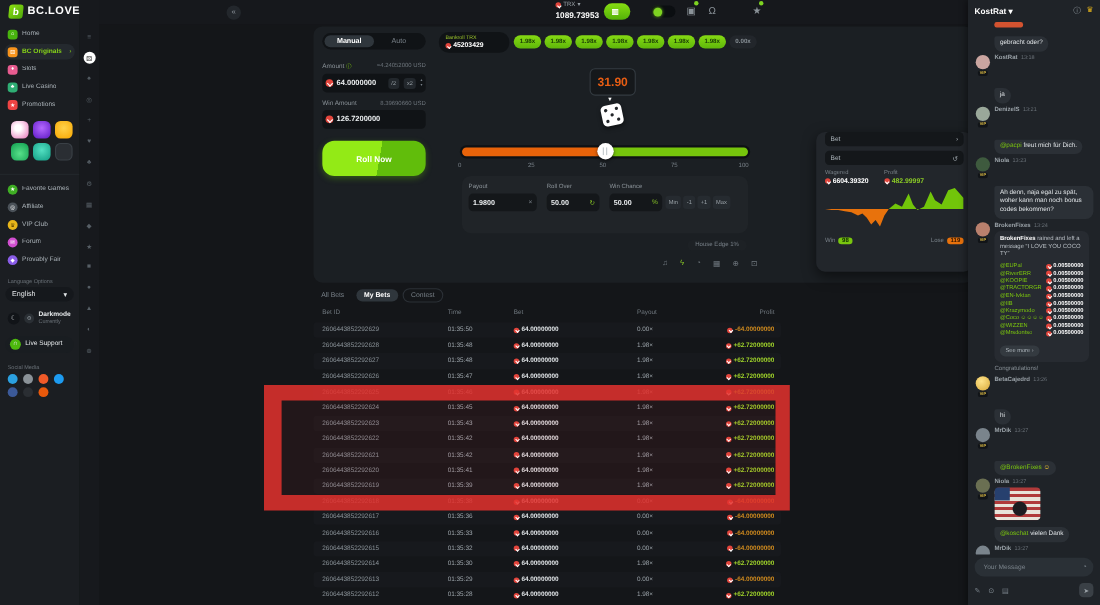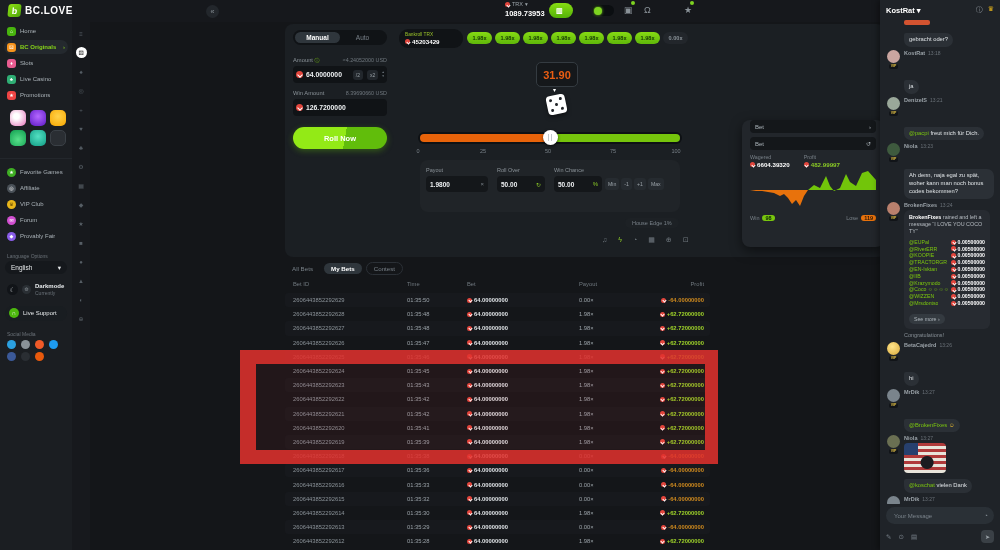--- a/index.html
+++ b/index.html
@@ -74,21 +74,21 @@
   .seg{background:#101316;border-radius:8px;display:flex;padding:2px;height:11px;}
   .seg span{flex:1;text-align:center;font-size:6.5px;line-height:11px;color:#788088;border-radius:6px;}
   .seg .on{background:#2f363c;color:#fff;font-weight:bold;}
   .lblrow{display:flex;justify-content:space-between;margin-top:12px;font-size:5.8px;color:#8a9298;}
   .lblrow .usd{color:#6f777e;font-size:5.4px;}
   .infodot{color:#7ac50e;font-size:5px;}
   .inp{margin-top:3px;height:17px;background:#101316;border-radius:4px;display:flex;align-items:center;gap:3px;padding:0 3px;}
   .inp b{font-size:6.8px;color:#eef1f3;}
   .mini{background:#22272c;color:#98a0a6;font-size:5px;border-radius:3px;padding:2px 3px;margin-left:1px;}
   .stepper{margin-left:1px;display:flex;flex-direction:column;gap:1px;color:#788088;font-size:3.5px;line-height:1;}
-  .rollbtn{margin-top:11px;height:22px;border-radius:11px;background:linear-gradient(100deg,#93ea16 0 55%,#61bd0b 55%);
+  .rollbtn{margin-top:11px;height:32px;border-radius:11px;background:linear-gradient(100deg,#93ea16 0 55%,#61bd0b 55%);
            color:#fff;font-size:7.5px;font-weight:bold;display:flex;align-items:center;justify-content:center;
            box-shadow:0 2px 6px rgba(100,200,10,.35);}
   .g-main{position:absolute;left:112px;top:0;width:480px;height:233px;}
   .bankroll{position:absolute;left:2px;top:5px;width:64px;height:19px;background:#101316;border-radius:9px;
             display:flex;flex-direction:column;justify-content:center;padding:0 6px;box-sizing:border-box;}
   .bk-l1{font-size:4.8px;color:#9ac32a;}
   .bk-l2{display:flex;align-items:center;gap:2px;font-size:6.2px;font-weight:bold;color:#fff;margin-top:1px;}
   .pills{position:absolute;left:70px;top:8px;display:flex;gap:3px;}
   .pill{width:25px;height:12px;border-radius:6px;font-size:5.6px;font-weight:bold;display:flex;align-items:center;justify-content:center;}
   .mp-green{background:linear-gradient(180deg,#86da13,#5fb70a);color:#173a05;}

